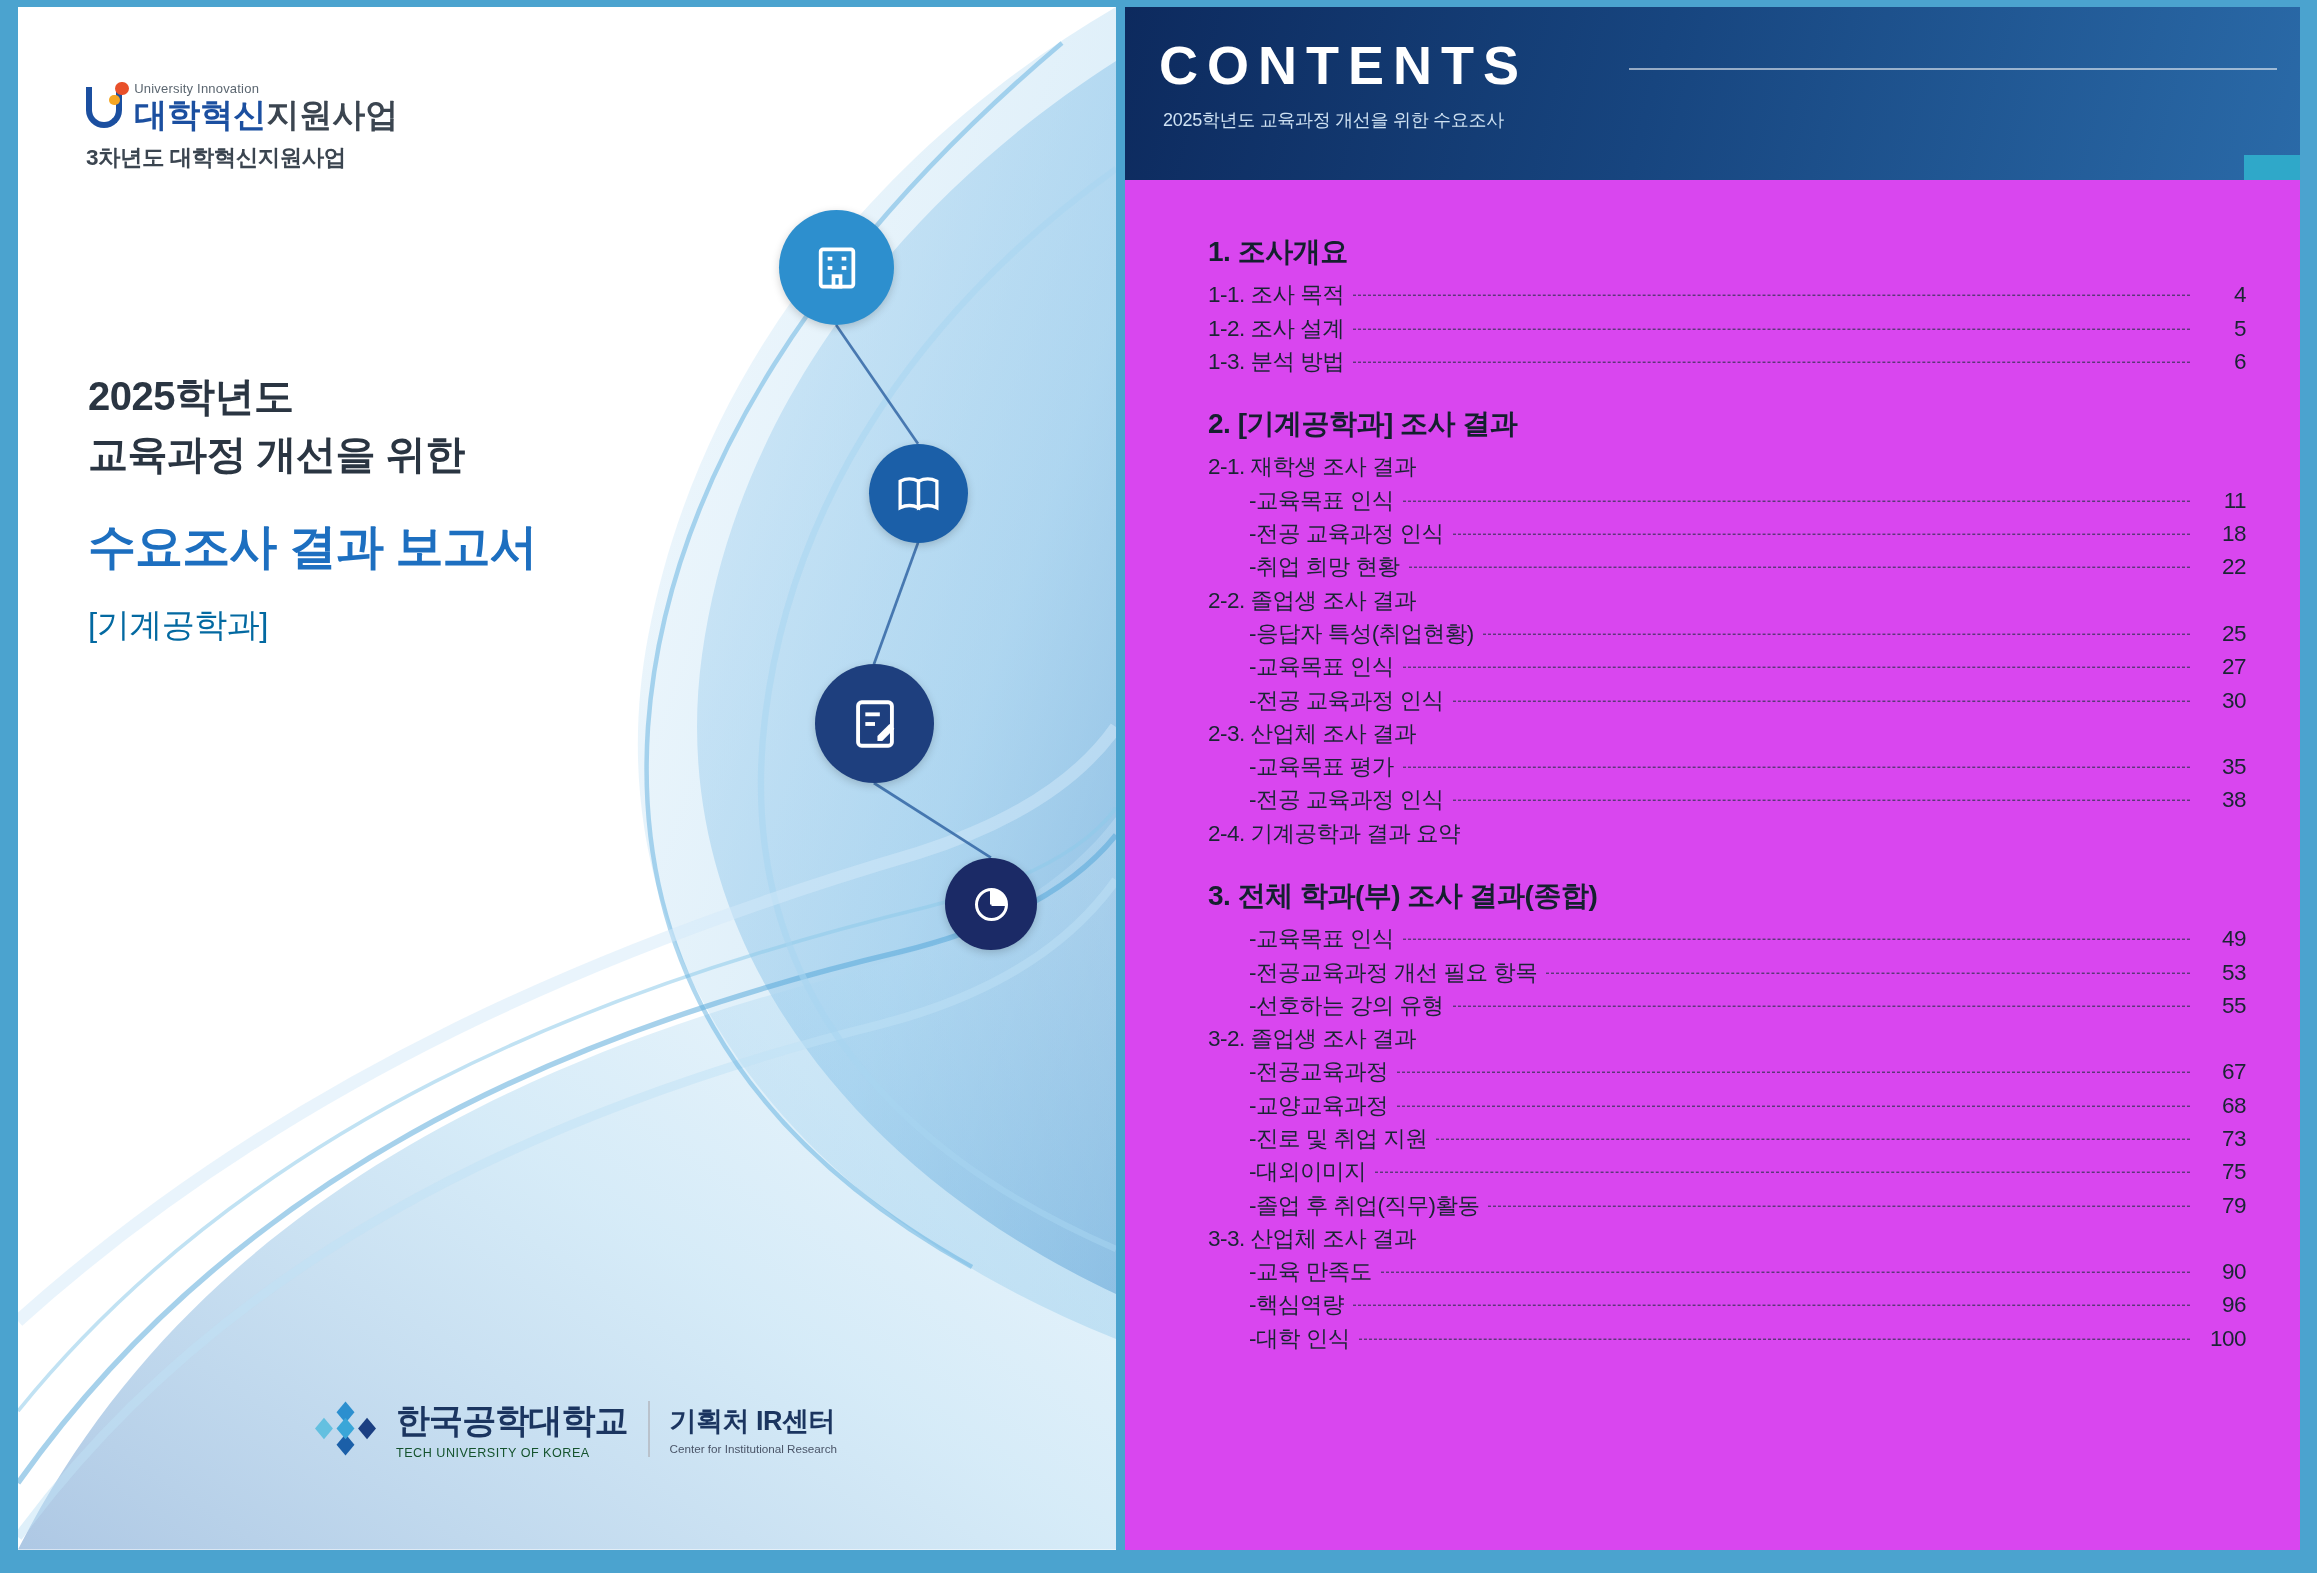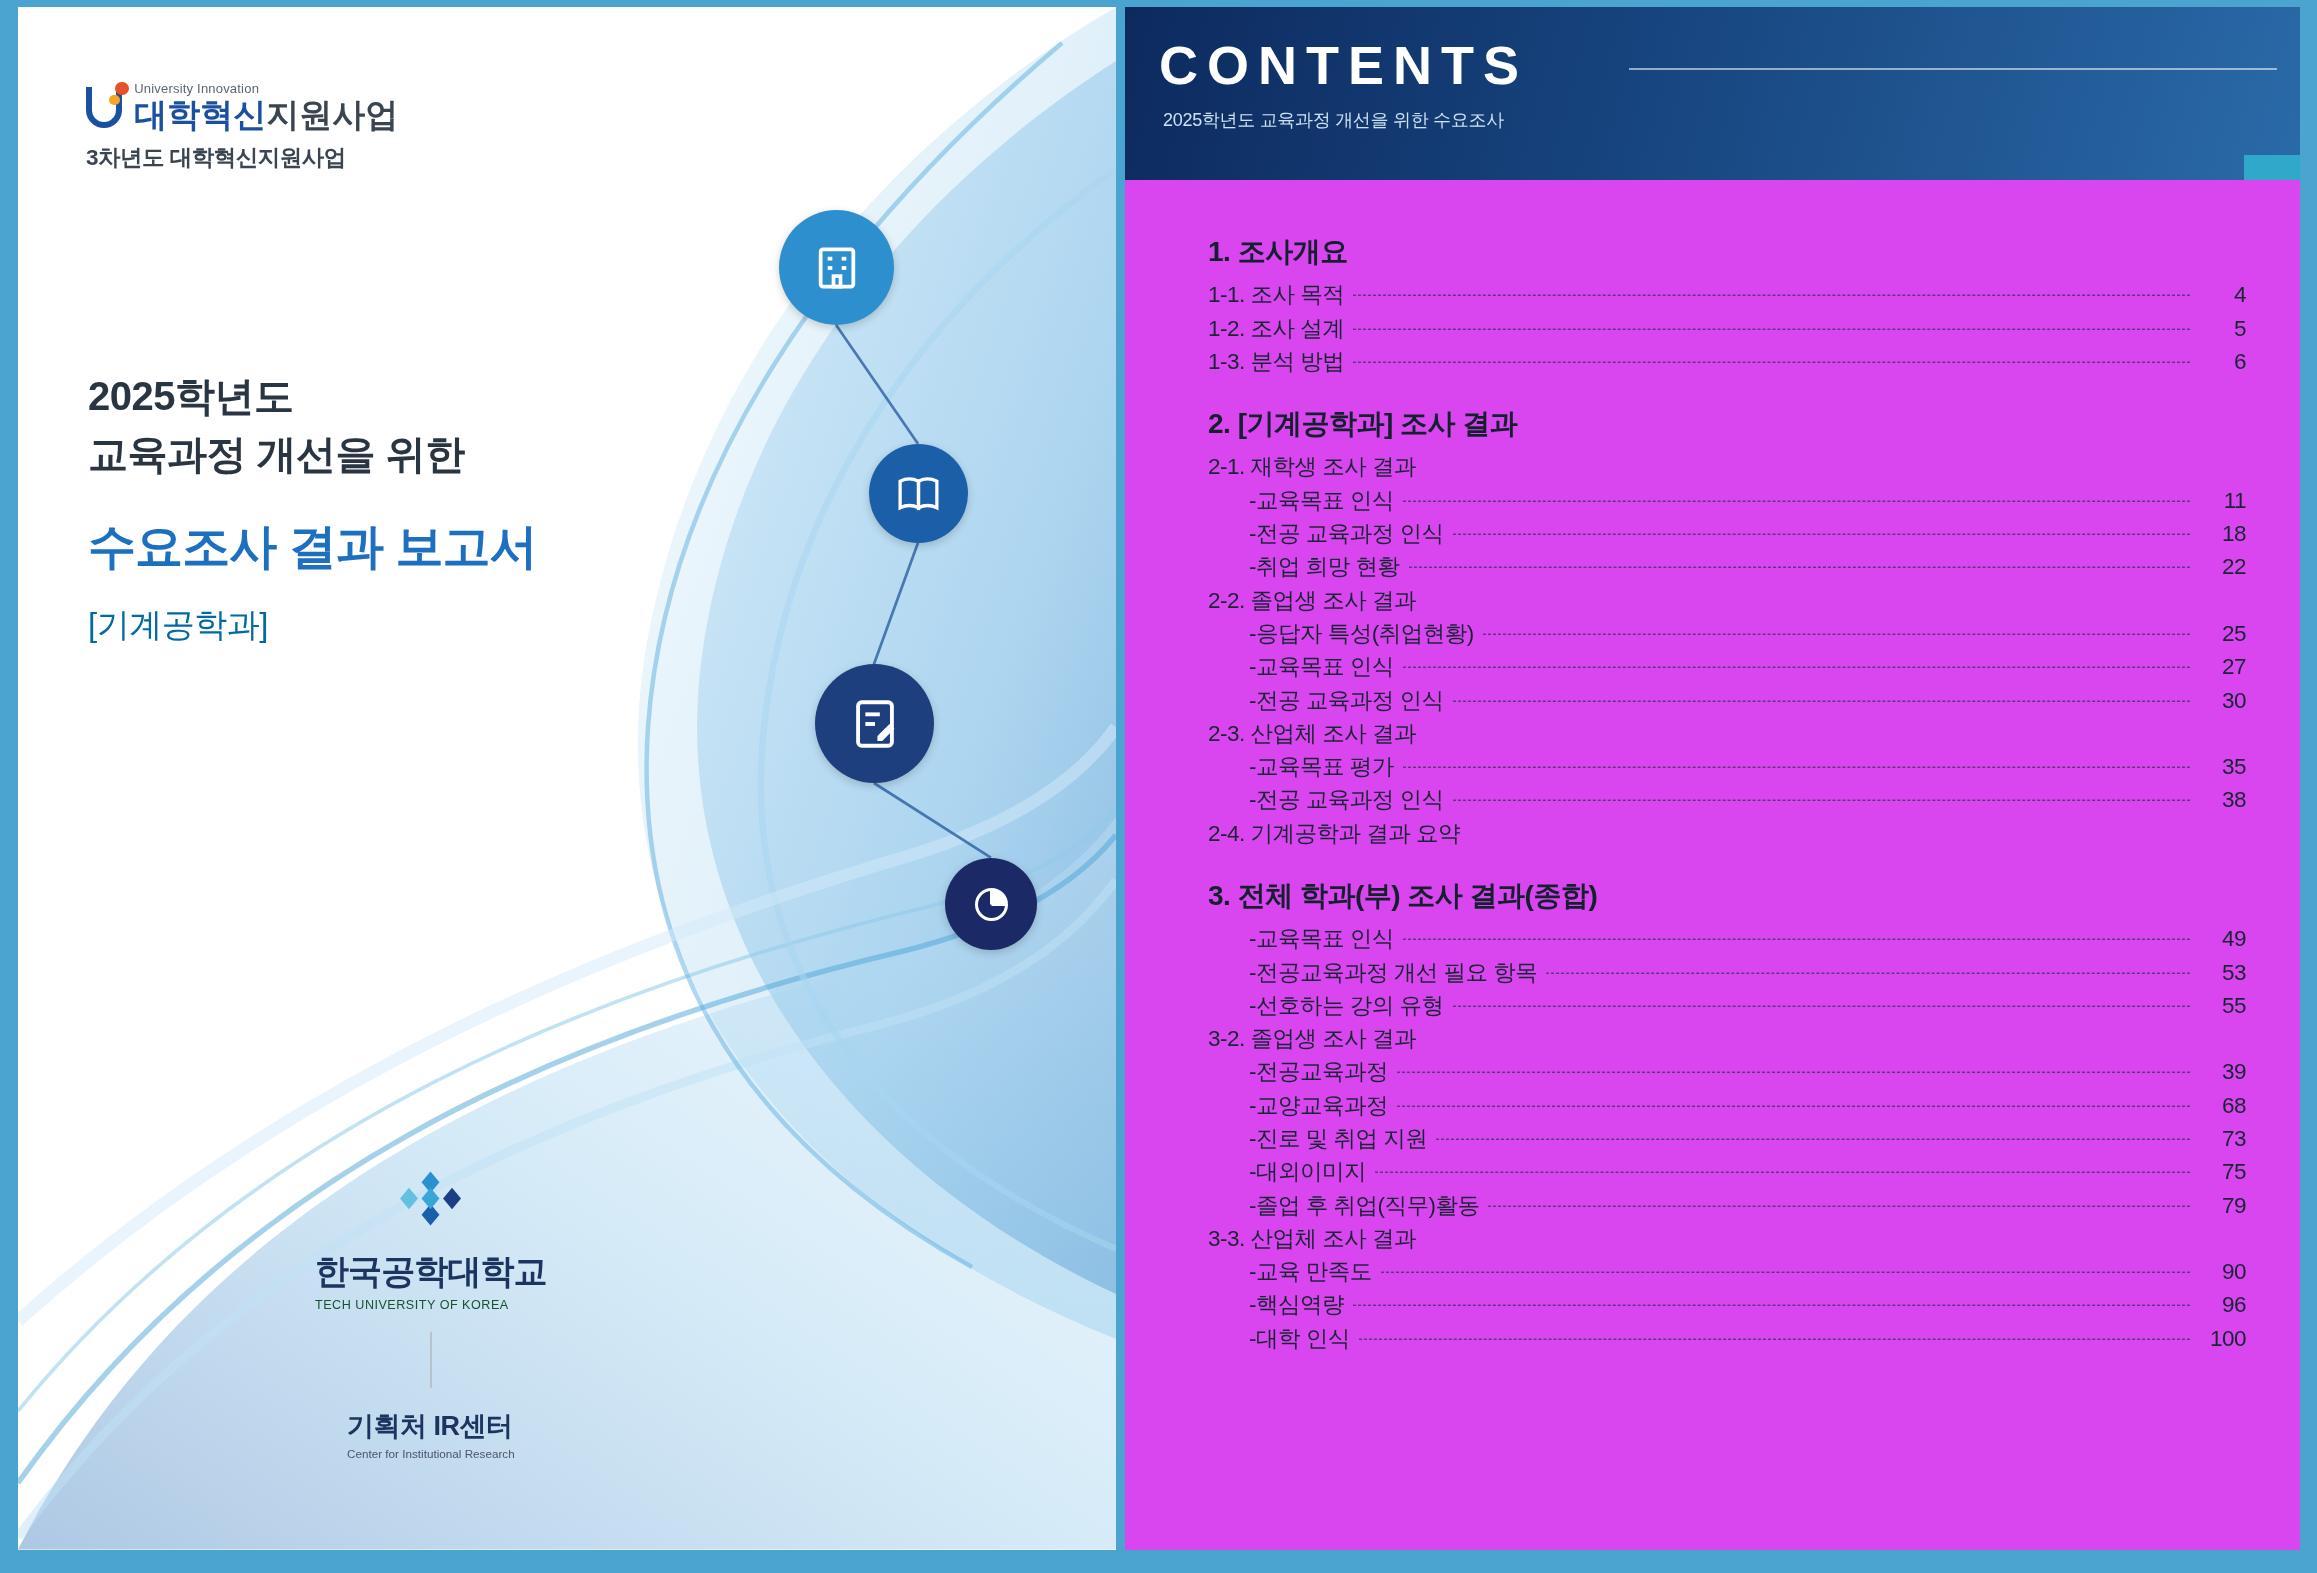--- a/index.html
+++ b/index.html
@@ -100,21 +100,21 @@
     box-shadow: 0 2.7px 9px rgba(0,0,0,0.18);
   }
   .node1 { left: 761px; top: 203px; width: 115px; height: 115px; background: #2d8fce; }
   .node2 { left: 851px; top: 437px; width: 99px; height: 99px; background: #1b5fa8; }
   .node3 { left: 797px; top: 657px; width: 119px; height: 119px; background: #1e3f7e; }
   .node4 { left: 927px; top: 851px; width: 92px; height: 92px; background: #1b2a66; }
 
   .cover-footer {
     position: absolute;
     left: 297px; bottom: 90px;
-    display: flex; align-items: center; gap: 20px; flex-direction: column;
+    display: flex; align-items: center; gap: 20px;
   }
   .univ-mark { width: 61px; height: 61px; position: relative; }
   .univ-name-kor { font-size: 34px; font-weight: bold; color: #1b3560; letter-spacing: -0.9px; }
   .univ-name-eng { font-size: 12.6px; color: #14532d; letter-spacing: 0.5px; margin-top: 2.7px; }
   .divider-v { width: 1.8px; height: 56px; background: #b9c2cc; }
   .center-kor { font-size: 27px; font-weight: bold; color: #1b3560; letter-spacing: -0.5px; }
   .center-eng { font-size: 11.7px; color: #4a5568; margin-top: 3.6px; }
 
   
   .contents {
@@ -399,21 +399,21 @@
             <span class="toc-label">-선호하는 강의 유형</span>
             <span class="dots"></span>
             <span class="toc-page">55</span>
           </div>
           <div class="toc-line lvl2 no-page">
             <span class="toc-label">3-2. 졸업생 조사 결과</span>
           </div>
           <div class="toc-line lvl3">
             <span class="toc-label">-전공교육과정</span>
             <span class="dots"></span>
-            <span class="toc-page">39</span>
+            <span class="toc-page">67</span>
           </div>
           <div class="toc-line lvl3">
             <span class="toc-label">-교양교육과정</span>
             <span class="dots"></span>
             <span class="toc-page">68</span>
           </div>
           <div class="toc-line lvl3">
             <span class="toc-label">-진로 및 취업 지원</span>
             <span class="dots"></span>
             <span class="toc-page">73</span>

